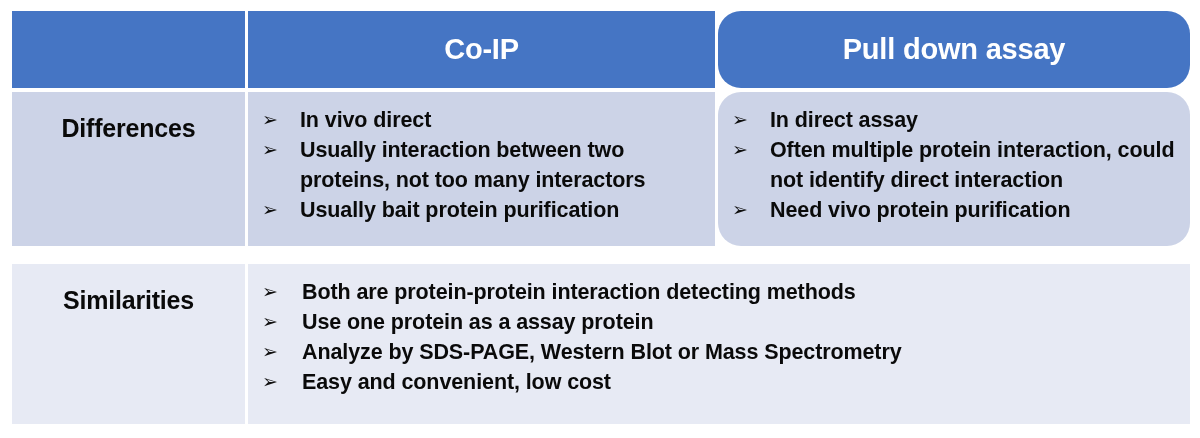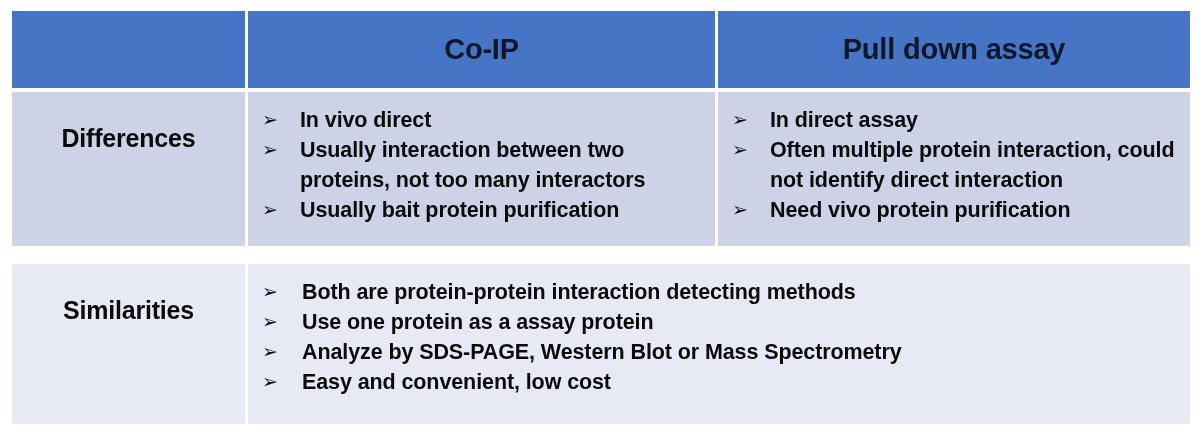--- a/index.html
+++ b/index.html
@@ -36,50 +36,50 @@
 
   
   .cell {
     box-sizing: border-box;
     position: relative;
   }
   .cell + .cell { margin-left: 3px; }
 
   .col-label { width: 233px; flex: 0 0 233px; }
   .col-a     { width: 467px; flex: 0 0 467px; }
-  .col-b     { flex: 1 1 auto; }
+  .col-b     { flex: 1 1 auto; border-radius: 23px; }
   .col-span  { flex: 1 1 auto; }
 
   
   .row-header .cell {
     background: #4575C4;
   }
   .row-header .col-label { background: #4575C4; }
 
   .head-text {
-    color: #0f172a;
+    color: #ffffff;
     font-size: 29px;
     font-weight: 700;
     letter-spacing: -0.2px;
     text-align: center;
     line-height: 77px;
     white-space: nowrap;
   }
 
   
   .row-diff .cell { background: #ccd3e7; }
   .row-sim  .cell { background: #e7eaf4; }
 
   .row-label-text {
     color: #0a0a0a;
     font-size: 25px;
     font-weight: 700;
     text-align: center;
     white-space: nowrap;
-    padding-top: 32px;
+    padding-top: 22px;
     letter-spacing: -0.2px;
   }
 
   
   ul.bullets {
     list-style: none;
     margin: 0;
     padding: 13px 10px 0 12px;
   }
   ul.bullets li {

